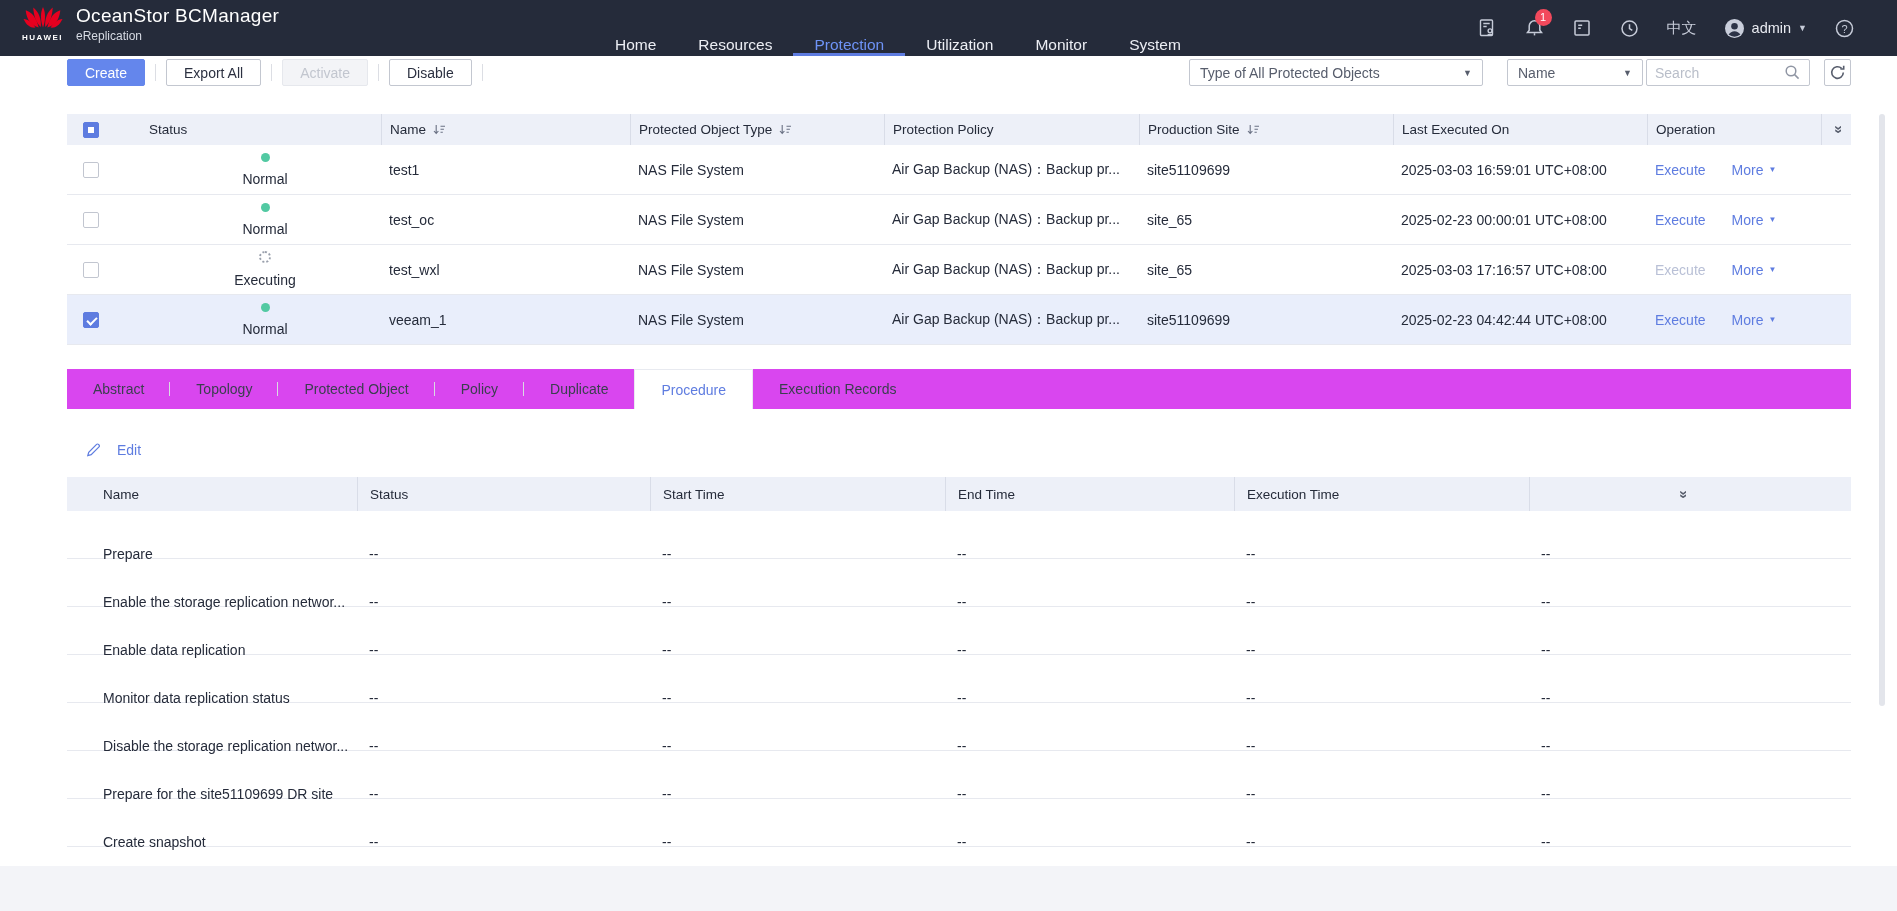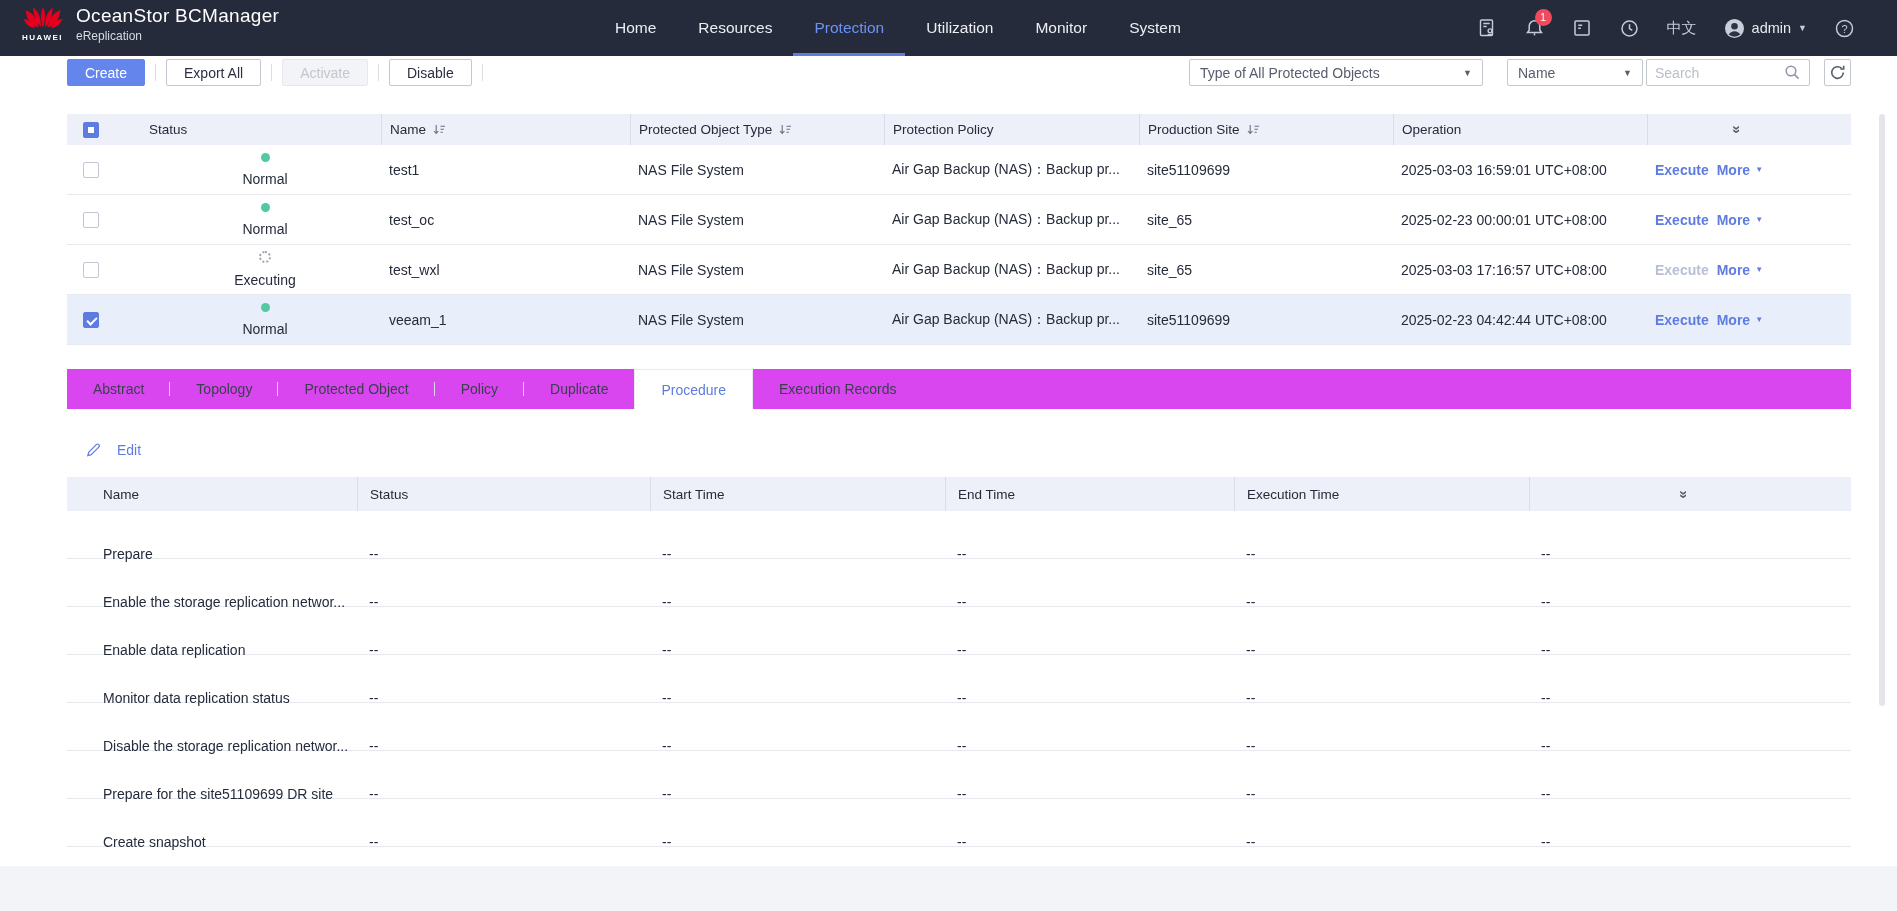--- a/index.html
+++ b/index.html
@@ -9,21 +9,21 @@
     background: #ffffff; color: #252b3a; position: relative; overflow: hidden;
   }
   
   .hdr { position:absolute; top:0; left:0; width:100%; height:56px; background:#252b3a; z-index:5; }
   .brand { position:absolute; left:22px; top:5px; display:flex; gap:13px; align-items:center; }
   .logo { display:flex; flex-direction:column; align-items:center; }
   .logo-label { color:#ffffff; font-size:8px; letter-spacing:1.5px; margin-top:0px; font-weight:bold; }
   .brand-title { color:#ffffff; font-size:19px; letter-spacing:.3px; }
   .brand-sub { color:#d6dae3; font-size:12px; margin-top:2px; }
   .nav { position:absolute; left:594px; top:0; height:56px; display:flex; }
-  .nav-item { padding:0 21px; line-height:56px; color:#eceef4; font-size:15.5px; cursor:pointer; position:relative; }
+  .nav-item { padding:17px 21px; line-height:56px; color:#eceef4; font-size:15.5px; cursor:pointer; position:relative; }
   .nav-item.active { color:#6e93f7; }
   .nav-item.active::after { content:""; position:absolute; left:0; right:0; bottom:0; height:3px; background:#5e7ce0; }
   .hdr-right { position:absolute; right:42px; top:0; height:56px; display:flex; align-items:center; gap:27px; color:#c6cbd8; }
   .hicon { display:flex; align-items:center; cursor:pointer; }
   .bell-wrap { position:relative; }
   .badge { position:absolute; top:-9px; left:11px; background:#f2495c; color:#fff; font-size:11px;
            min-width:17px; height:17px; border-radius:9px; text-align:center; line-height:17px; padding:0 3px; }
   .lang { font-size:15px; cursor:pointer; }
   .user { display:flex; align-items:center; gap:7px; font-size:14.5px; color:#e8eaf0; cursor:pointer; }
   .caret-dn { display:inline-block; font-size:9px; color:#c6cbd8; }
@@ -59,21 +59,21 @@
   .cb.indet { background:#5e7ce0; border-color:#5e7ce0; }
   .cb.indet::after { content:""; position:absolute; inset:4px; background:#fff; }
   .cb.checked { background:#5e7ce0; border-color:#5e7ce0; }
   .cb.checked::after { content:""; position:absolute; left:5px; top:2px; width:4px; height:8px;
                        border:solid #fff; border-width:0 2px 2px 0; transform:rotate(45deg); }
   .status-cell { display:flex; align-items:center; gap:9px; padding-left:34px;flex-direction:column; }
   .dot { width:9px; height:9px; border-radius:50%; background:#52c9a2; flex:none; }
   .spin { width:12px; height:12px; border:2px dotted #9aa0ac; border-radius:50%; flex:none; }
   .link { color:#5e7ce0; cursor:pointer; }
   .link.dis { color:#b9c0d6; cursor:default; }
-  .op-cell { display:flex; gap:8px; padding-left:8px; overflow:visible;font-weight:bold; }
+  .op-cell { display:flex; gap:26px; padding-left:8px; overflow:visible; }
   .more { display:flex; align-items:center; gap:5px; }
   .tri { font-size:8px; line-height:1; }
   .col-settings { display:flex; justify-content:center; padding-left:0; }
   .dchev { display:inline-block; transform:rotate(-90deg); font-size:15px; font-weight:600; color:#575d6c; cursor:pointer; }
   
   .tabs { position:absolute; top:369px; left:67px; width:1784px; height:40px; background:#d946ef; display:flex; }
   .tab { padding:0 26px; display:flex; align-items:center; font-size:14px; color:#3a3f4e; position:relative; cursor:pointer; }
   .tab .tsep { position:absolute; right:0; top:13px; height:14px; width:1px; background:#d9dbe2; }
   .tab.active { background:#ffffff; color:#5e7ce0; border:1px solid #e8eaf0; border-bottom:0; }
   
@@ -231,20 +231,23 @@
       <span>Protection Policy</span>
     </div>
     <div class="cell sep">
       <span>Production Site</span>
       <svg width="13" height="12" viewBox="0 0 13 12" fill="none" stroke="#697083" stroke-width="1.1">
         <path d="M3.2 1v8.2M1 7l2.2 2.4L5.4 7"></path>
           <path d="M7.5 2.2h4.5M7.5 5.2h3.4M7.5 8.2h2.3"></path>
       </svg>
     </div>
     <div class="cell sep">
+      <span>Last Executed On</span>
+    </div>
+    <div class="cell sep">
       <span>Operation</span>
     </div>
     <div class="cell sep col-settings">
       <span class="dchev">«</span>
     </div>
   </div>
 
   <div class="grid1 t-row">
     <div class="cell cb-cell">
         <span class="cb"></span>

